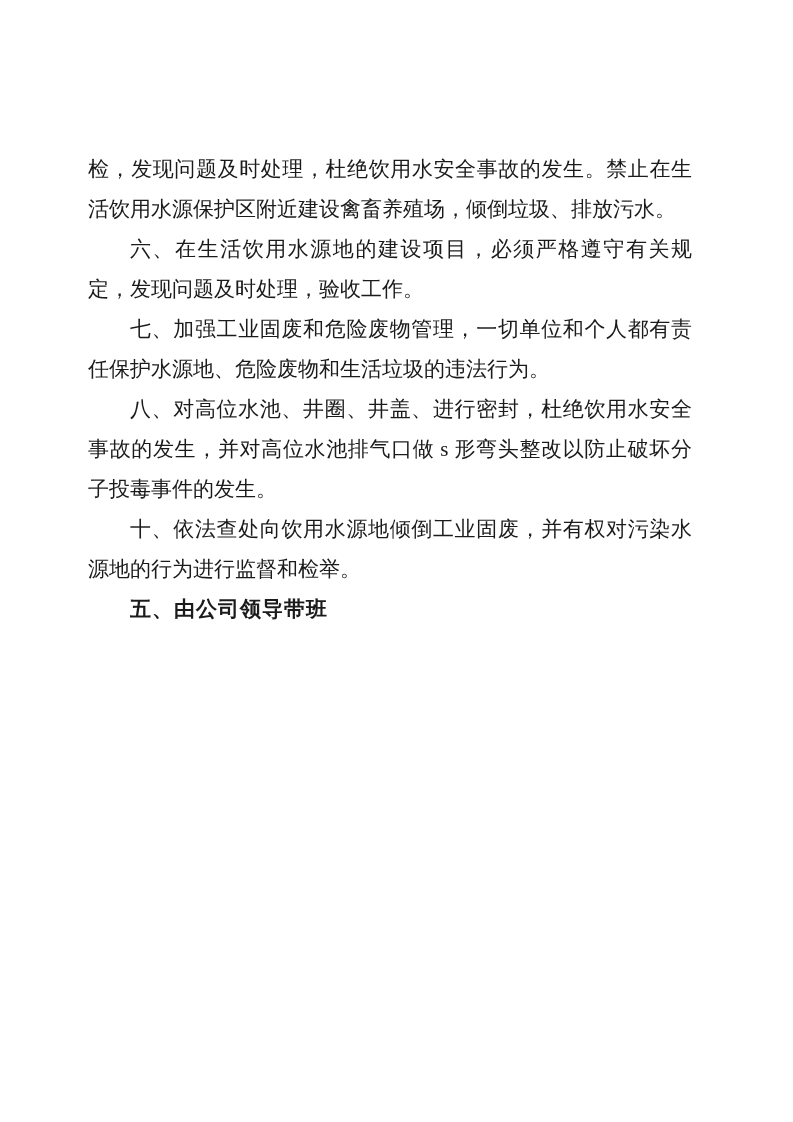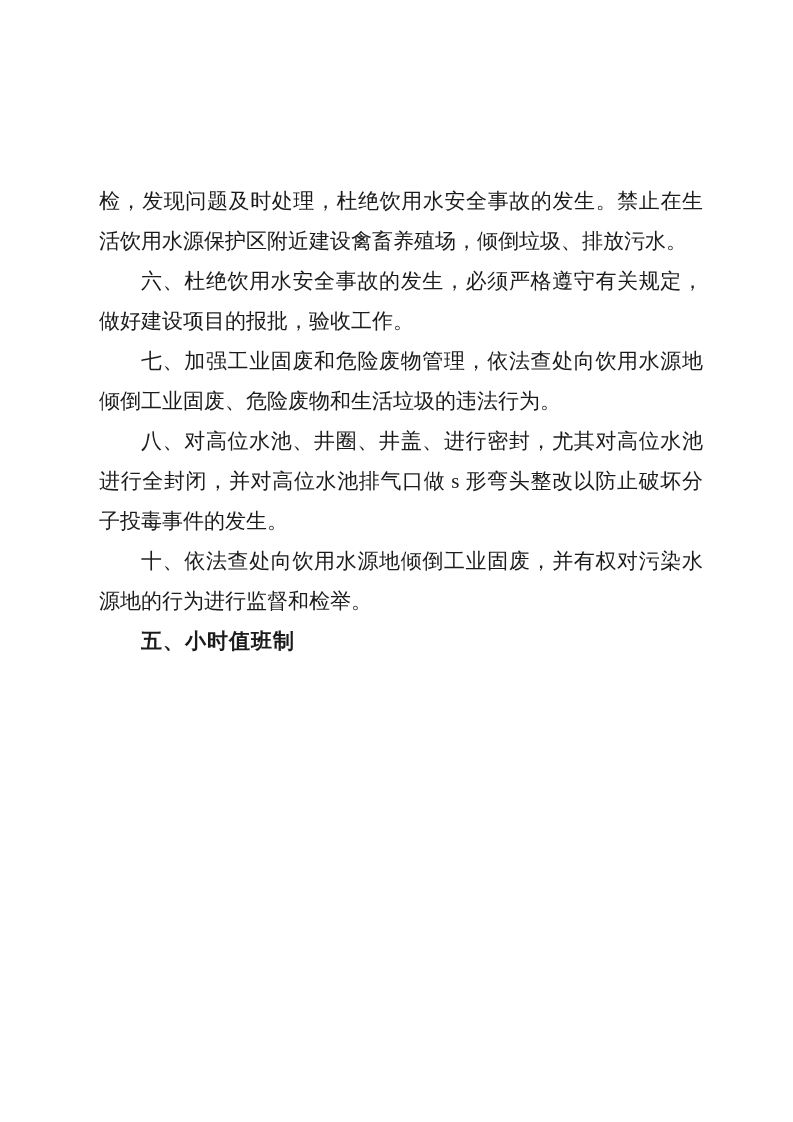--- a/index.html
+++ b/index.html
@@ -11,24 +11,23 @@
     overflow: hidden;
   }
   .page {
     position: relative;
     width: 793px;
     height: 1122px;
     background: #ffffff;
   }
   .doc-content {
     position: absolute;
-    left: 99px;
+    left: 88px;
     top: 149px;
     width: 604px;
-    margin-top: 32px;
   }
   .doc-content p {
     margin: 0;
     padding: 0;
     font-family: "Liberation Serif", "DejaVu Serif", serif;
     font-size: 21px;
     line-height: 40px;
     color: #1b1b1b;
     text-align: justify;
     text-justify: inter-character;
@@ -44,19 +43,19 @@
     letter-spacing: 1px;
     text-align: left;
   }
 </style>
 </head>
 <body>
 
 <div class="page">
   <div class="doc-content">
     <p class="body">检，发现问题及时处理，杜绝饮用水安全事故的发生。禁止在生活饮用水源保护区附近建设禽畜养殖场，倾倒垃圾、排放污水。</p>
-    <p class="body indent">六、杜绝饮用水安全事故的发生，必须严格遵守有关规定，做好建设项目的报批，验收工作。</p>
-    <p class="body indent">七、加强工业固废和危险废物管理，依法查处向饮用水源地倾倒工业固废、危险废物和生活垃圾的违法行为。</p>
-    <p class="body indent">八、对高位水池、井圈、井盖、进行密封，尤其对高位水池进行全封闭，并对高位水池排气口做 s 形弯头整改以防止破坏分子投毒事件的发生。</p>
+    <p class="body indent">六、在生活饮用水源地的建设项目，必须严格遵守有关规定，发现问题及时处理，验收工作。</p>
+    <p class="body indent">七、加强工业固废和危险废物管理，一切单位和个人都有责任保护水源地、危险废物和生活垃圾的违法行为。</p>
+    <p class="body indent">八、对高位水池、井圈、井盖、进行密封，杜绝饮用水安全事故的发生，并对高位水池排气口做 s 形弯头整改以防止破坏分子投毒事件的发生。</p>
     <p class="body indent">十、依法查处向饮用水源地倾倒工业固废，并有权对污染水源地的行为进行监督和检举。</p>
-    <p class="heading indent">五、小时值班制</p>
+    <p class="heading indent">五、由公司领导带班</p>
   </div>
 </div>
 
 </body></html>

